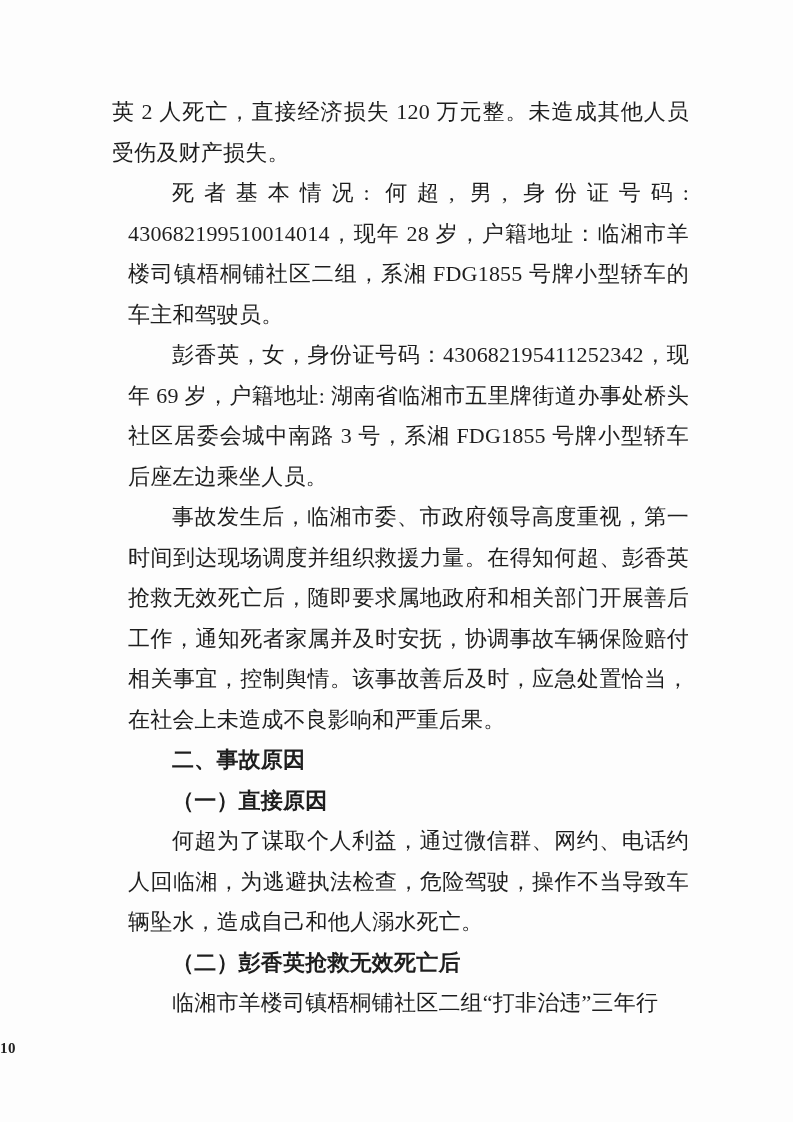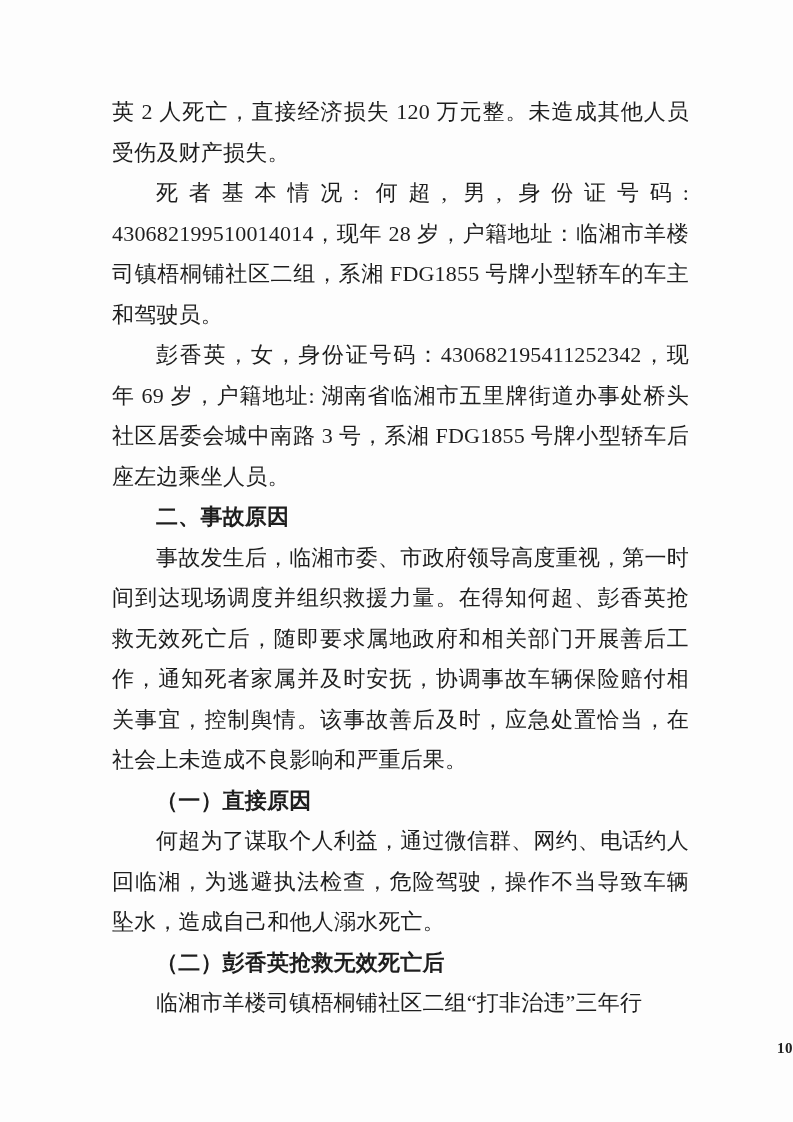--- a/index.html
+++ b/index.html
@@ -22,44 +22,44 @@
     width:577px;
   }
   p.para{
     margin:0;
     font-size:22px;
     line-height:40.5px;
     text-align:justify;
     text-justify:inter-character;
     letter-spacing:0.2px;
   }
-  p.indent{ text-indent:44px; }
+  p.indent{ text-indent:44px;margin-left:16px; }
   p.bold{ font-weight:bold; }
   .pageno{
     position:absolute;
     top:1040px;
     left:0;
     width:100%;
-    text-align:right;
+    text-align:left;
     font-size:15px;
     font-weight:bold;
     color:#222222;
     letter-spacing:0.5px;
   }
 </style>
 </head>
 <body>
 
 <div class="page">
   <div class="content">
     <p class="para">英 2 人死亡，直接经济损失 120 万元整。未造成其他人员受伤及财产损失。</p>
     <p class="para indent">死者基本情况: 何超, 男, 身份证号码: 430682199510014014，现年 28 岁，户籍地址：临湘市羊楼司镇梧桐铺社区二组，系湘 FDG1855 号牌小型轿车的车主和驾驶员。</p>
     <p class="para indent">彭香英，女，身份证号码：430682195411252342，现年 69 岁，户籍地址: 湖南省临湘市五里牌街道办事处桥头社区居委会城中南路 3 号，系湘 FDG1855 号牌小型轿车后座左边乘坐人员。</p>
+    <p class="para indent">事故发生后，临湘市委、市政府领导高度重视，第一时间到达现场调度并组织救援力量。在得知何超、彭香英抢救无效死亡后，随即要求属地政府和相关部门开展善后工作，通知死者家属并及时安抚，协调事故车辆保险赔付相关事宜，控制舆情。该事故善后及时，应急处置恰当，在社会上未造成不良影响和严重后果。</p>
     <p class="para indent bold">二、事故原因</p>
-    <p class="para indent">事故发生后，临湘市委、市政府领导高度重视，第一时间到达现场调度并组织救援力量。在得知何超、彭香英抢救无效死亡后，随即要求属地政府和相关部门开展善后工作，通知死者家属并及时安抚，协调事故车辆保险赔付相关事宜，控制舆情。该事故善后及时，应急处置恰当，在社会上未造成不良影响和严重后果。</p>
     <p class="para indent bold">（一）直接原因</p>
     <p class="para indent">何超为了谋取个人利益，通过微信群、网约、电话约人回临湘，为逃避执法检查，危险驾驶，操作不当导致车辆坠水，造成自己和他人溺水死亡。</p>
     <p class="para indent bold">（二）彭香英抢救无效死亡后</p>
     <p class="para indent">临湘市羊楼司镇梧桐铺社区二组“打非治违”三年行</p>
   </div>
 
   <div class="pageno">10</div>
 </div>
 
 </body></html>

